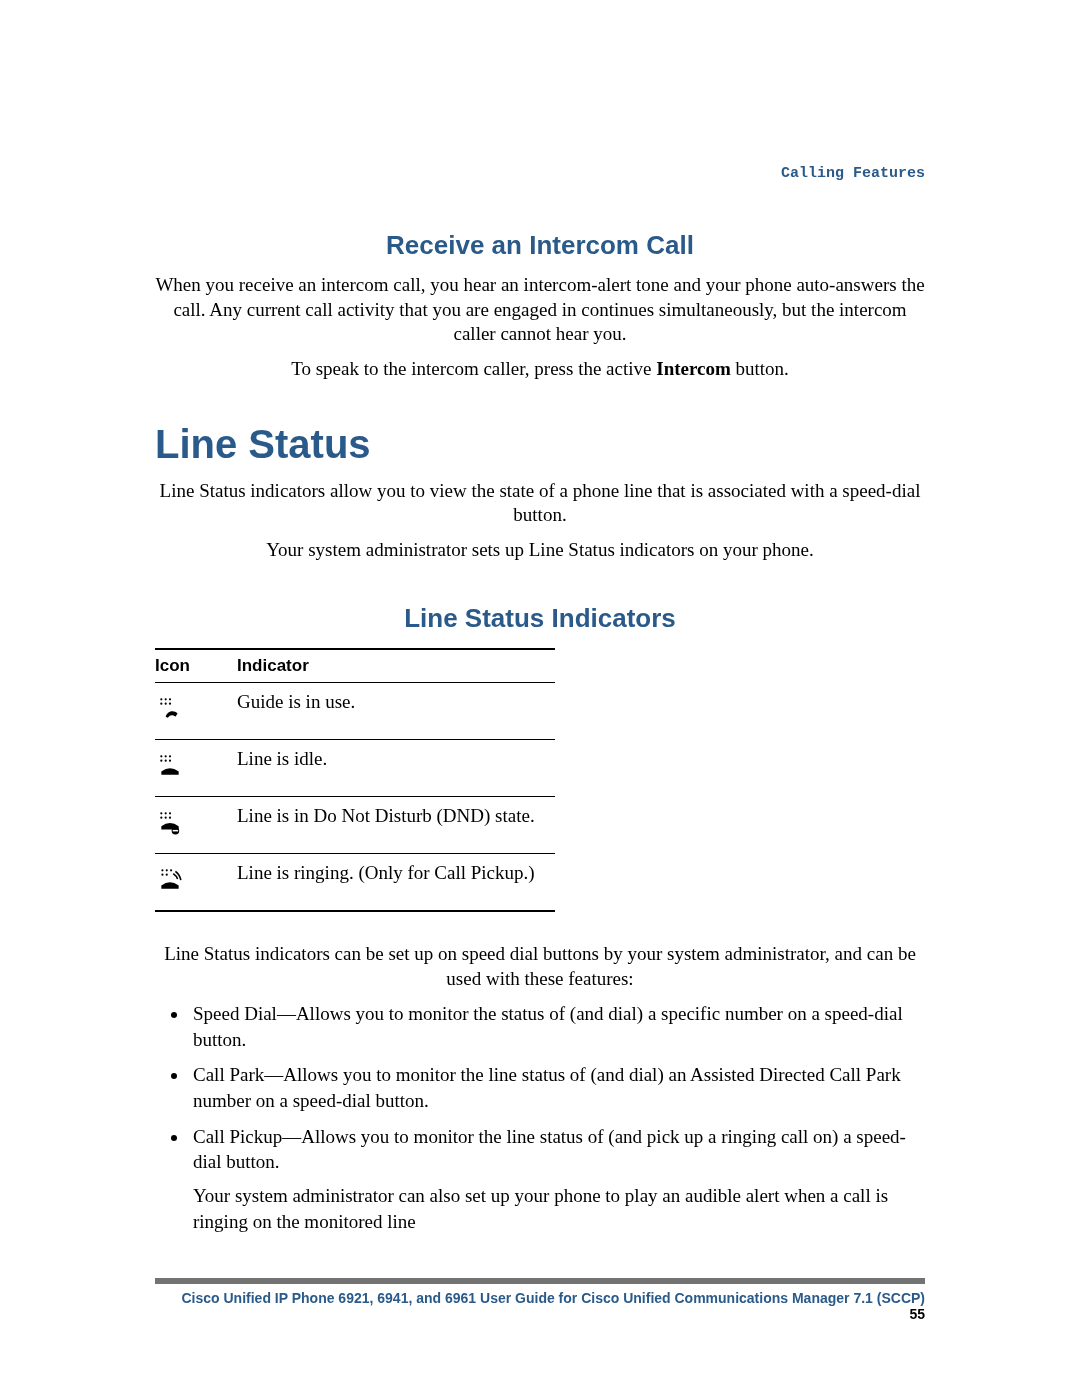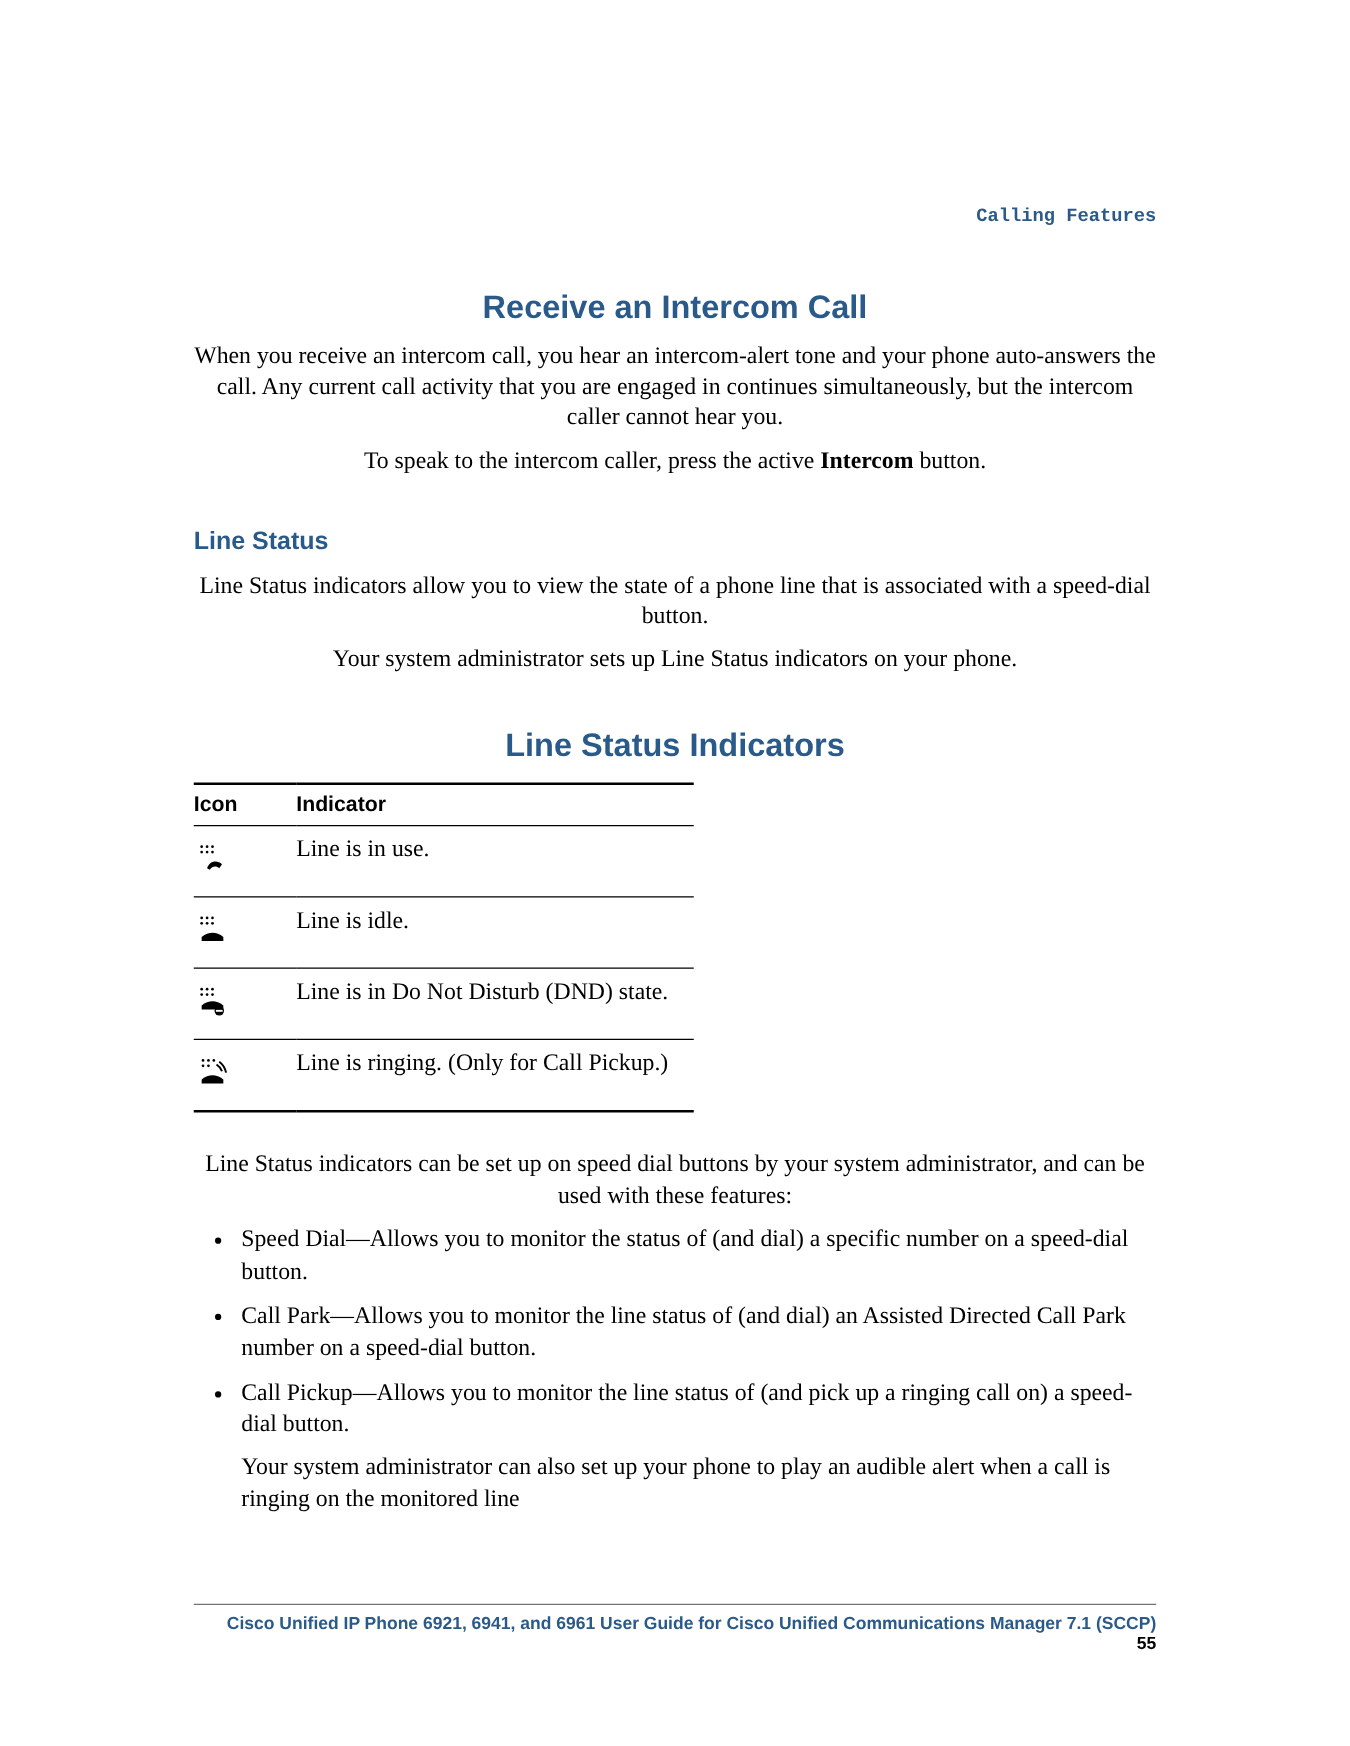--- a/index.html
+++ b/index.html
@@ -27,21 +27,21 @@
     font-family: Arial, Helvetica, sans-serif;
     font-weight: bold;
     font-size: 26px;
     color: #2a5a8a;
     margin: 0 0 12px 0;
     text-align: center;
   }
   .h1 {
     font-family: Arial, Helvetica, sans-serif;
     font-weight: bold;
-    font-size: 20px;
+    font-size: 40px;
     color: #2a5a8a;
     margin: 40px 0 12px 0;
   }
   .body-text {
     font-size: 19px;
     line-height: 1.3;
     margin: 0 0 10px 0;
     text-align: center;
   }
   .bold-inline {
@@ -95,21 +95,21 @@
   }
   .sub-note {
     margin-top: 8px;
     display: block;
   }
   .footer {
     position: absolute;
     bottom: 75px;
     left: 155px;
     right: 155px;
-    border-top: 1px solid #737373;
+    border-top: 6px solid #737373;
     padding-top: 6px;
     font-family: Arial, Helvetica, sans-serif;
     font-weight: bold;
     font-size: 14px;
     color: #2a5a8a;
     text-align: right;
   }
   .footer .page-num {
     color: #000;
     margin-left: 18px;
@@ -148,21 +148,21 @@
           <svg class="icon-svg" viewBox="0 0 24 24">
             <circle cx="4" cy="4" r="1" fill="#000"></circle>
               <circle cx="8" cy="4" r="1" fill="#000"></circle>
               <circle cx="12" cy="4" r="1" fill="#000"></circle>
             <circle cx="4" cy="8" r="1" fill="#000"></circle>
               <circle cx="8" cy="8" r="1" fill="#000"></circle>
               <circle cx="12" cy="8" r="1" fill="#000"></circle>
             <path d="M8 20 C10 14 16 14 19 17 L17 20 C15 18 12 18 10 21 Z" fill="#000"></path>
           </svg>
         </td>
-        <td>Line is in use.</td>
+        <td>Guide is in use.</td>
       </tr>
       <tr>
         <td class="icon-cell">
           <svg class="icon-svg" viewBox="0 0 24 24">
             <circle cx="4" cy="4" r="1" fill="#000"></circle>
               <circle cx="8" cy="4" r="1" fill="#000"></circle>
               <circle cx="12" cy="4" r="1" fill="#000"></circle>
             <circle cx="4" cy="8" r="1" fill="#000"></circle>
               <circle cx="8" cy="8" r="1" fill="#000"></circle>
               <circle cx="12" cy="8" r="1" fill="#000"></circle>

